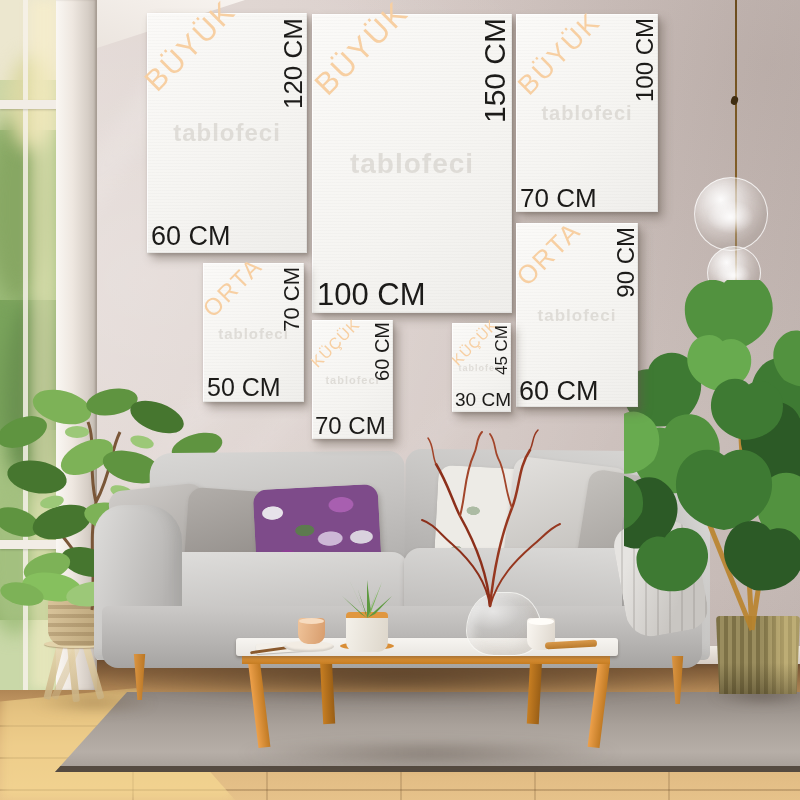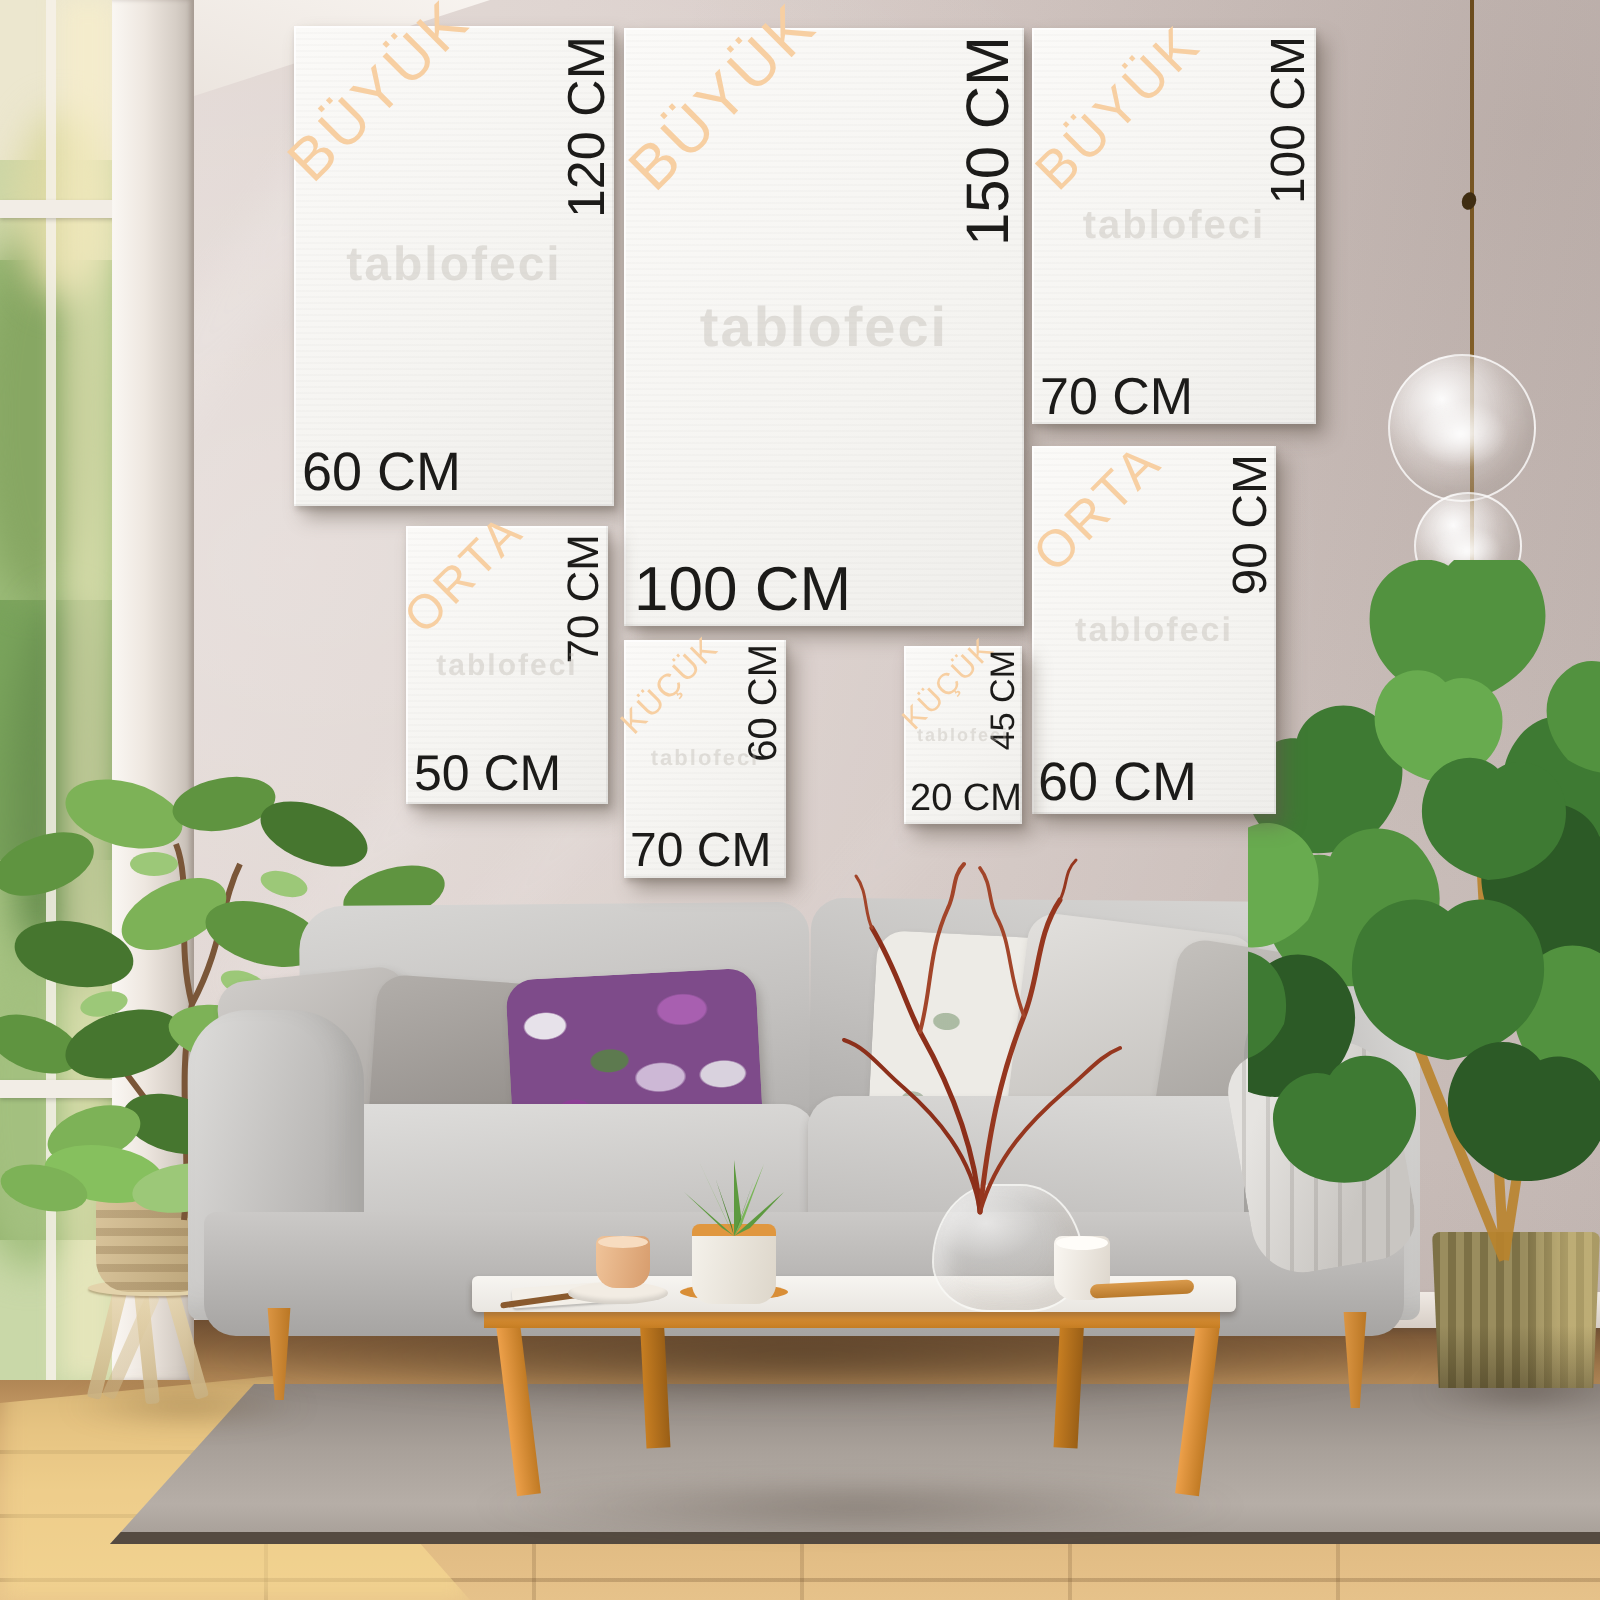--- a/index.html
+++ b/index.html
@@ -445,17 +445,17 @@
   </div>
   <div class="frame f5">
     <span class="cat">KÜÇÜK</span>
     <span class="hl">60 CM</span>
     <span class="wl">70 CM</span>
     <span class="wm">tablofeci</span>
   </div>
   <div class="frame f6">
     <span class="cat">KÜÇÜK</span>
     <span class="hl">45 CM</span>
-    <span class="wl">20 CM</span>
+    <span class="wl">30 CM</span>
     <span class="wm">tablofeci</span>
   </div>
 
 </div>
 
 </body></html>

